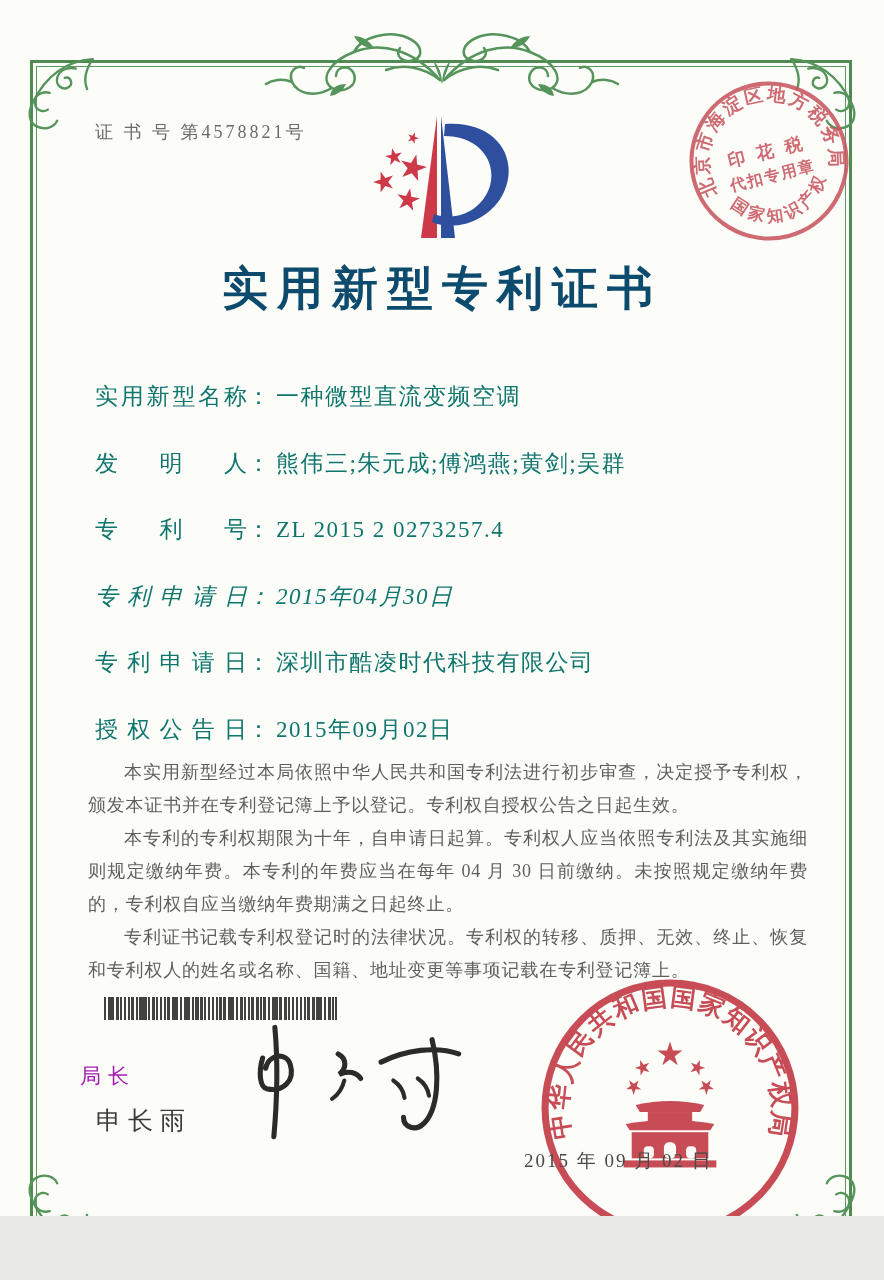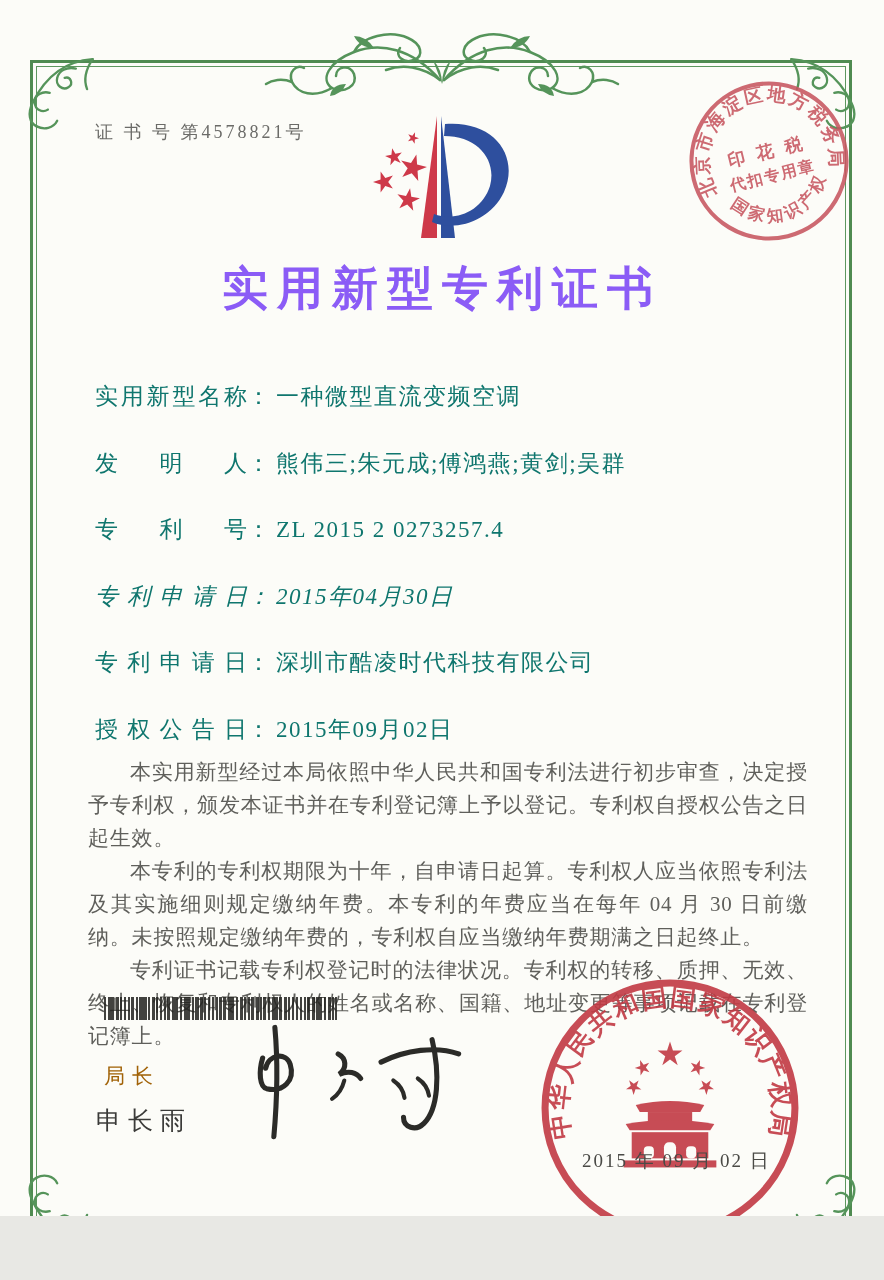--- a/index.html
+++ b/index.html
@@ -27,50 +27,50 @@
   .c-br{left:782px;top:1172px;transform:scale(-1,-1);}
 
   .cert-number{
     position:absolute;left:95px;top:120px;z-index:3;
     font-size:18px;letter-spacing:3px;color:#6b6b68;
   }
   .logo{position:absolute;left:342px;top:112px;width:200px;height:132px;z-index:3;}
   .tax-seal{position:absolute;left:686px;top:78px;width:166px;height:166px;z-index:4;opacity:.88;}
   .title{
     position:absolute;left:0;top:258px;width:100%;z-index:3;
-    text-align:center;font-size:46px;font-weight:700;color:#8b5cf6;letter-spacing:9px;
+    text-align:center;font-size:46px;font-weight:700;color:#0c4a6e;letter-spacing:9px;
   }
   .fields{position:absolute;left:95px;top:0;z-index:3;width:700px;}
   .field-row{position:absolute;left:0;white-space:nowrap;font-size:23px;color:#0f766e;}
   .f-label{display:inline-block;width:152px;text-align:justify;text-align-last:justify;vertical-align:bottom;}
   .f-colon{margin-right:6px;}
   .f-value{letter-spacing:1.5px;}
   .row-0{top:381px;} .row-1{top:448px;} .row-2{top:514px;}
   .row-3{top:581px;font-style:italic;} .row-4{top:647px;} .row-5{top:714px;}
 
   .paragraphs{
     position:absolute;left:88px;top:756px;width:720px;z-index:3;
-    font-size:21px;line-height:33px;color:#5f5f5b;letter-spacing:.8px;text-align:justify;
+    font-size:18px;line-height:33px;color:#5f5f5b;letter-spacing:.8px;text-align:justify;
   }
   .paragraphs p{margin:0;text-indent:2em;}
 
   .barcode{
     position:absolute;left:104px;top:997px;width:233px;height:23px;z-index:3;
     background-image:
       repeating-linear-gradient(90deg,#22221f 0 2px,transparent 2px 4px),
       repeating-linear-gradient(90deg,transparent 0 5px,#22221f 5px 7px,transparent 7px 11px),
       repeating-linear-gradient(90deg,#22221f 0 1px,transparent 1px 7px);
     opacity:.85;
   }
-  .director-title{position:absolute;left:104px;top:1062px;z-index:3;font-size:21px;letter-spacing:7px;color:#a16207;}
+  .director-title{position:absolute;left:80px;top:1062px;z-index:3;font-size:21px;letter-spacing:7px;color:#a21caf;}
   .director-name{position:absolute;left:96px;top:1104px;z-index:3;font-size:25px;letter-spacing:7px;color:#3b3b39;}
   .signature{position:absolute;left:232px;top:1018px;width:245px;height:125px;z-index:3;}
   .office-seal{position:absolute;left:538px;top:976px;width:264px;height:264px;z-index:4;opacity:.9;}
   .seal-date{
-    position:absolute;left:582px;top:1148px;width:230px;z-index:5;
+    position:absolute;left:524px;top:1148px;width:230px;z-index:5;
     font-size:19px;letter-spacing:2px;color:#4a4a46;
   }
   .page-footer{
     position:absolute;left:0;top:1198px;width:100%;z-index:3;
     text-align:center;font-size:15px;letter-spacing:2px;color:#7b7b76;
   }
 </style>
 </head>
 <body>
 

